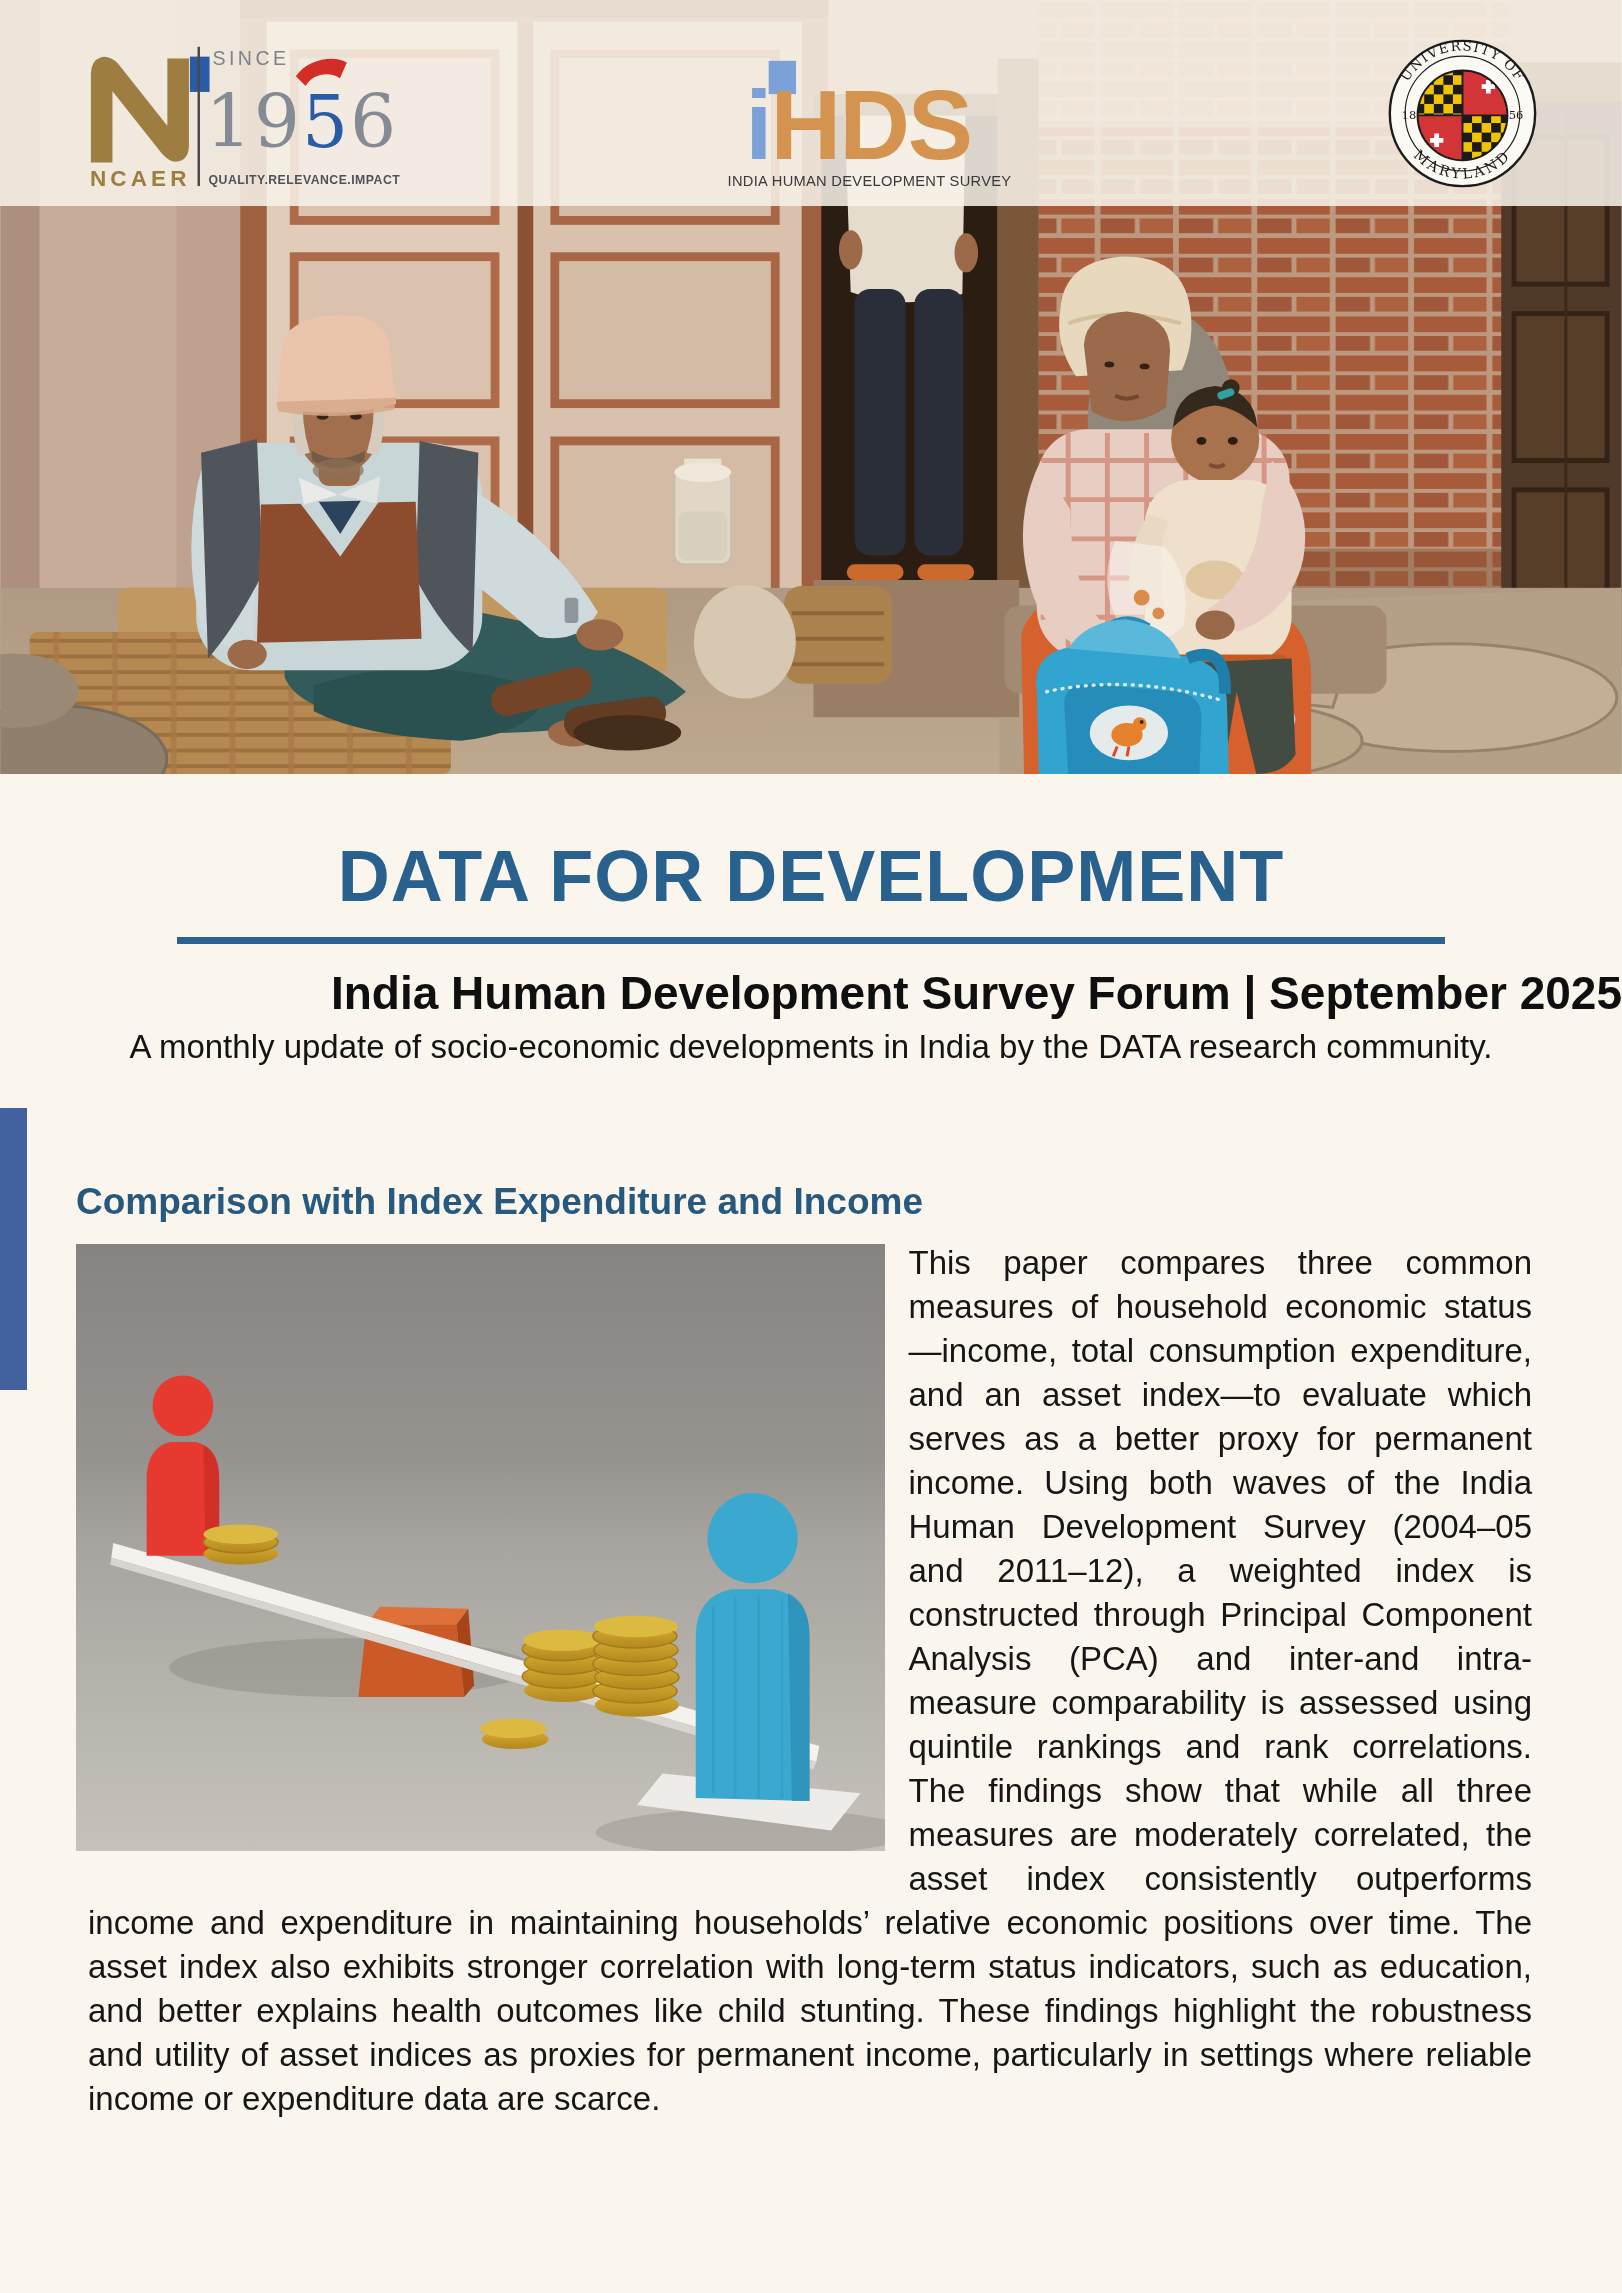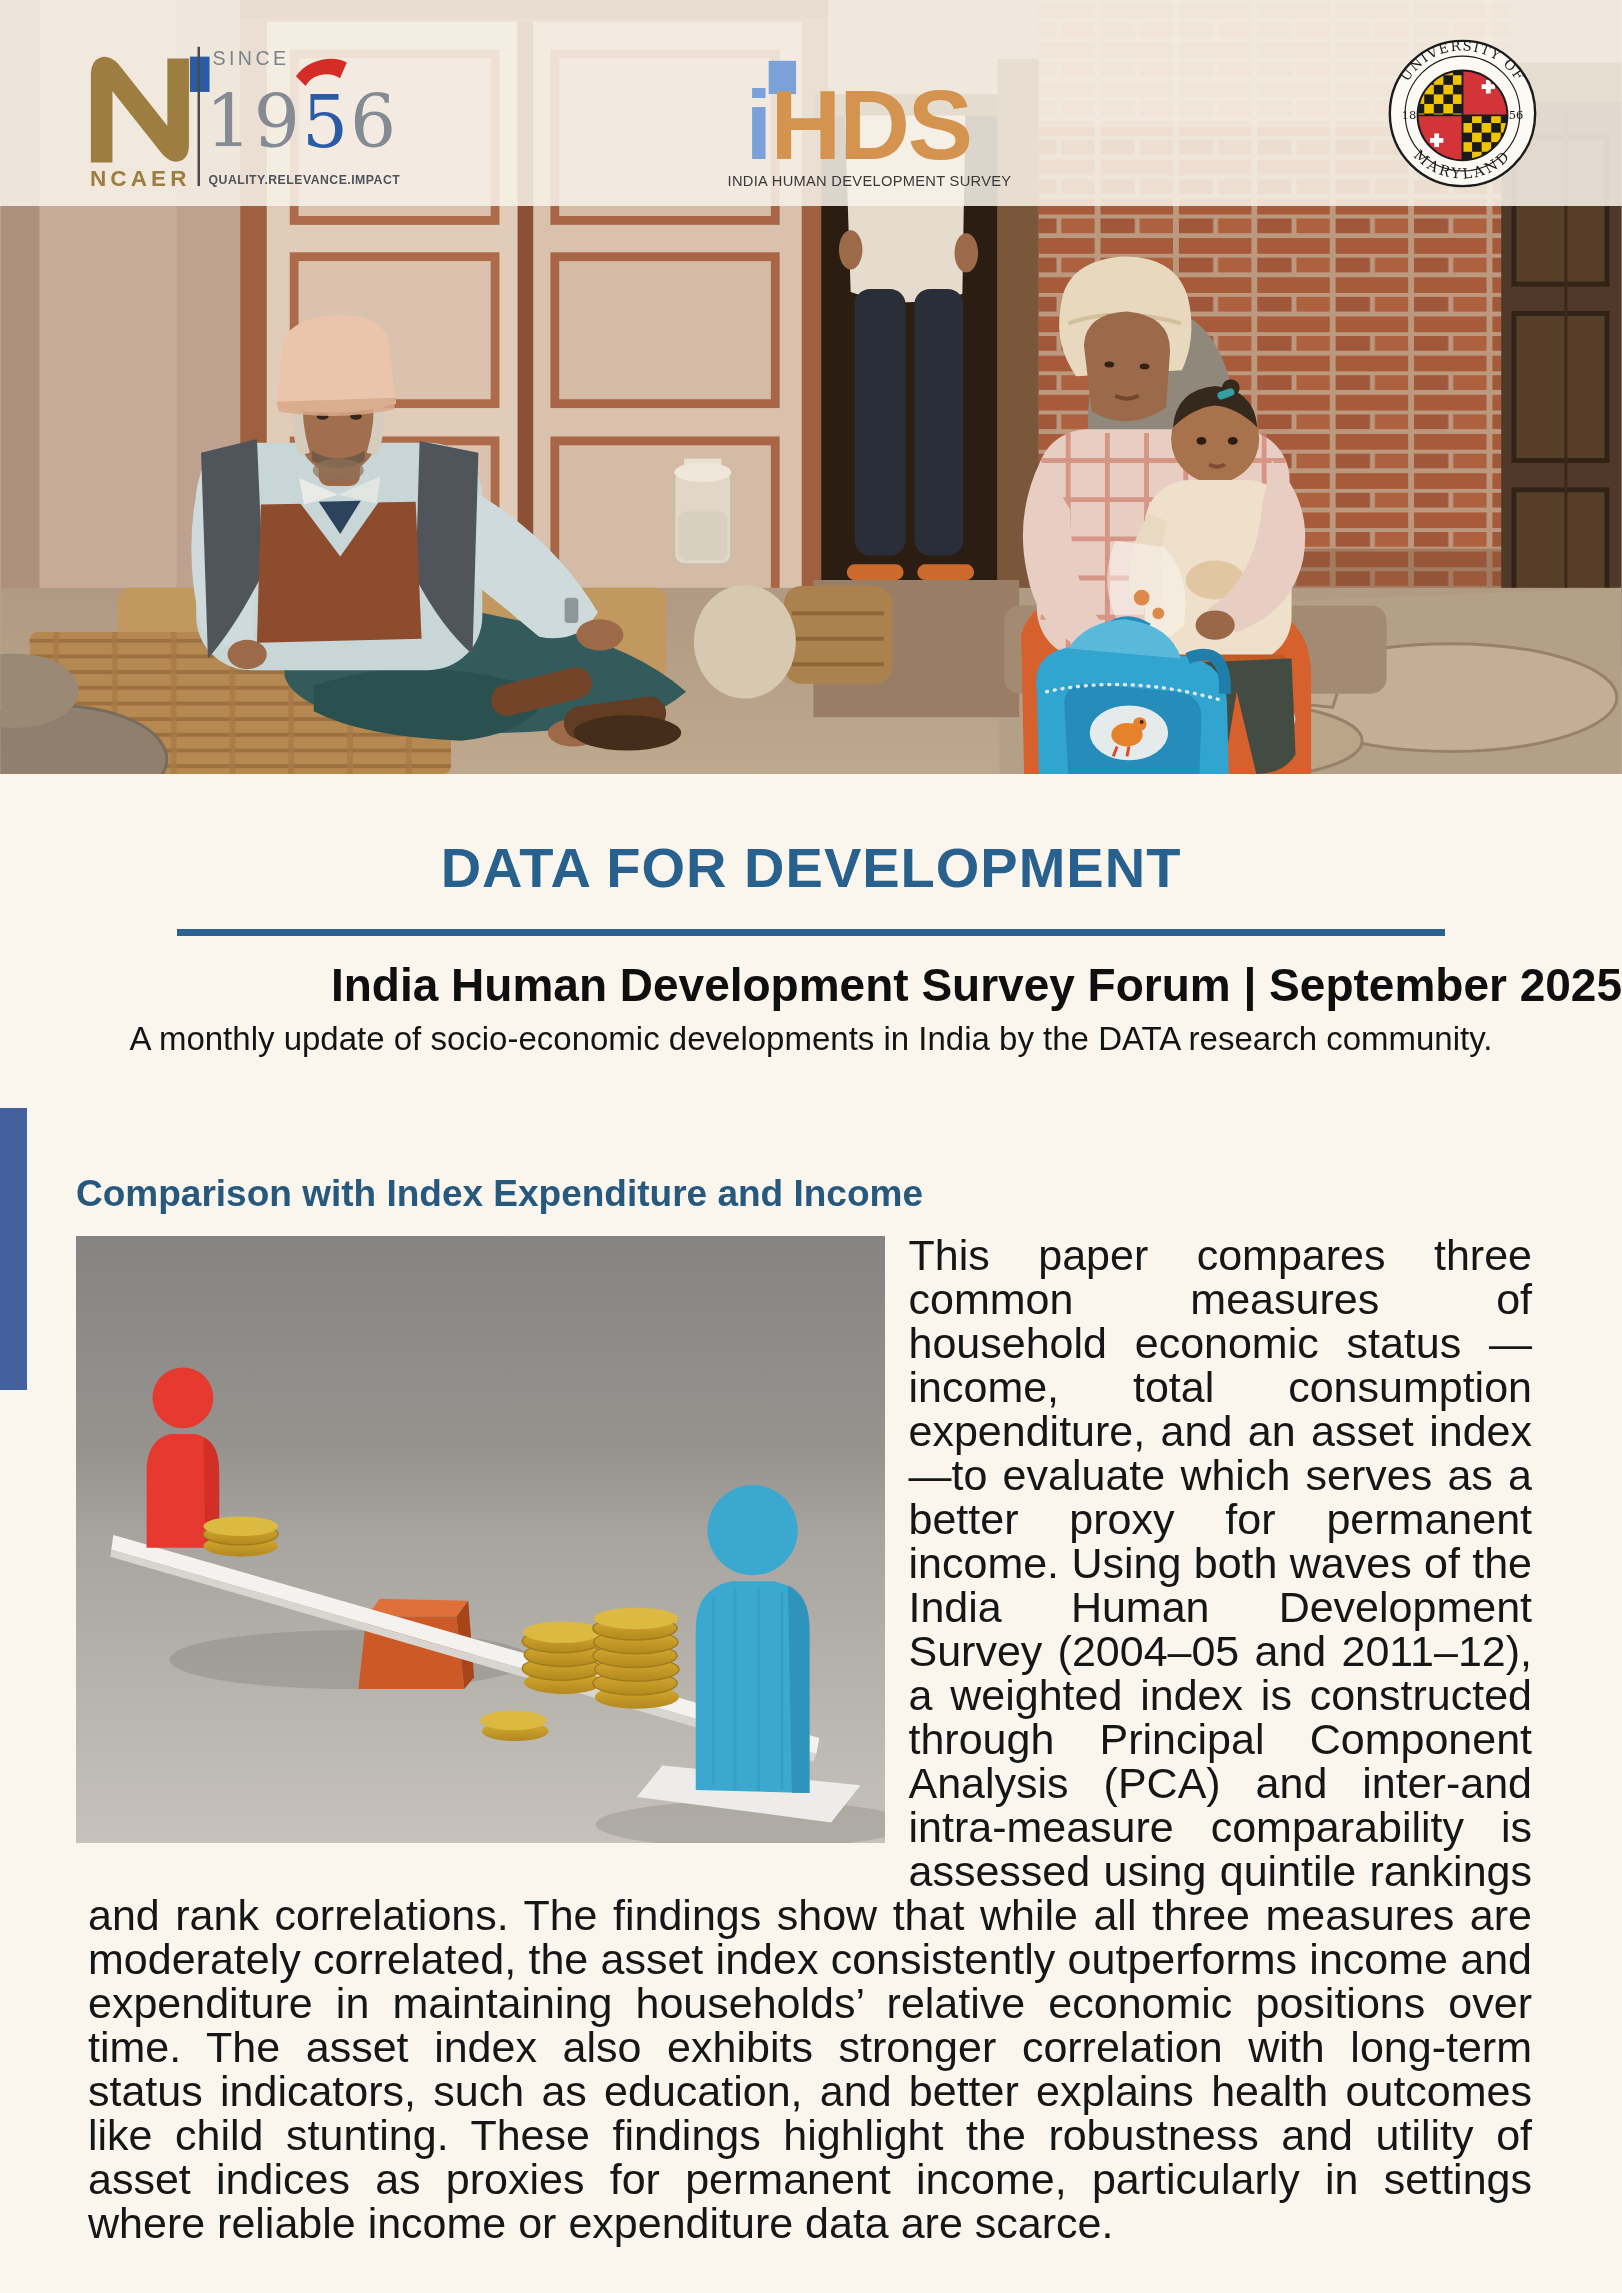--- a/index.html
+++ b/index.html
@@ -11,35 +11,35 @@
   .hero svg.photo{display:block;width:1622px;height:774px;}
   .logo-band{position:absolute;top:0;left:0;width:1622px;height:206px;
              background:rgba(247,241,232,0.87);}
   .logo-band svg{position:absolute;overflow:visible;}
   .ncaer-svg{left:84px;top:37px;width:306px;height:155px;}
   .ihds-svg{left:708px;top:49px;width:323px;height:145px;}
   .umd-svg{left:1386px;top:37px;width:153px;height:153px;}
 
   
   .masthead{padding-top:49px;text-align:center;}
-  .main-title{margin:0;font-size:56px;line-height:90px;font-weight:bold;
+  .main-title{margin:8px;font-size:72px;line-height:90px;font-weight:bold;
               color:#28618e;letter-spacing:1px;}
   .title-rule{width:1268px;height:7.8px;background:#2b6390;margin:15.7px auto 0;}
   .issue-line{margin:23.5px 0 0;font-size:46px;line-height:51px;font-weight:bold;color:#0f0f0f;text-align:right;}
   .tagline{margin:5.9px 0 0;font-size:33px;line-height:43px;color:#141414;}
 
   
   .accent-bar{position:absolute;left:0;top:1108px;width:27.4px;height:282px;background:#44619f;}
   .article{margin-top:57px;padding:0 78px 0 76px;}
   .article-title{margin:0;font-size:37px;line-height:51px;font-weight:bold;color:#27597f;}
   .author{margin:13.7px 0 0;font-size:28px;line-height:35px;font-style:italic;color:#3f6b85;}
   .article-body{margin-top:13.7px;}
   .seesaw-figure{float:left;width:809px;height:607px;margin:3.9px 23.5px 7.8px 0;}
   .seesaw-figure svg{display:block;width:809px;height:607px;}
-  .body-text{margin:12px;font-size:43px;line-height:44px;text-align:justify;color:#161616;}
+  .body-text{margin:12px;font-size:33px;line-height:44px;text-align:justify;color:#161616;}
 </style>
 </head>
 <body>
 
 <div class="page">
 
   <div class="hero">
     <svg class="photo" viewBox="0 0 1655 790" aria-hidden="true">
       <defs>
         <linearGradient id="groundg" x1="0" y1="0" x2="0" y2="1">

